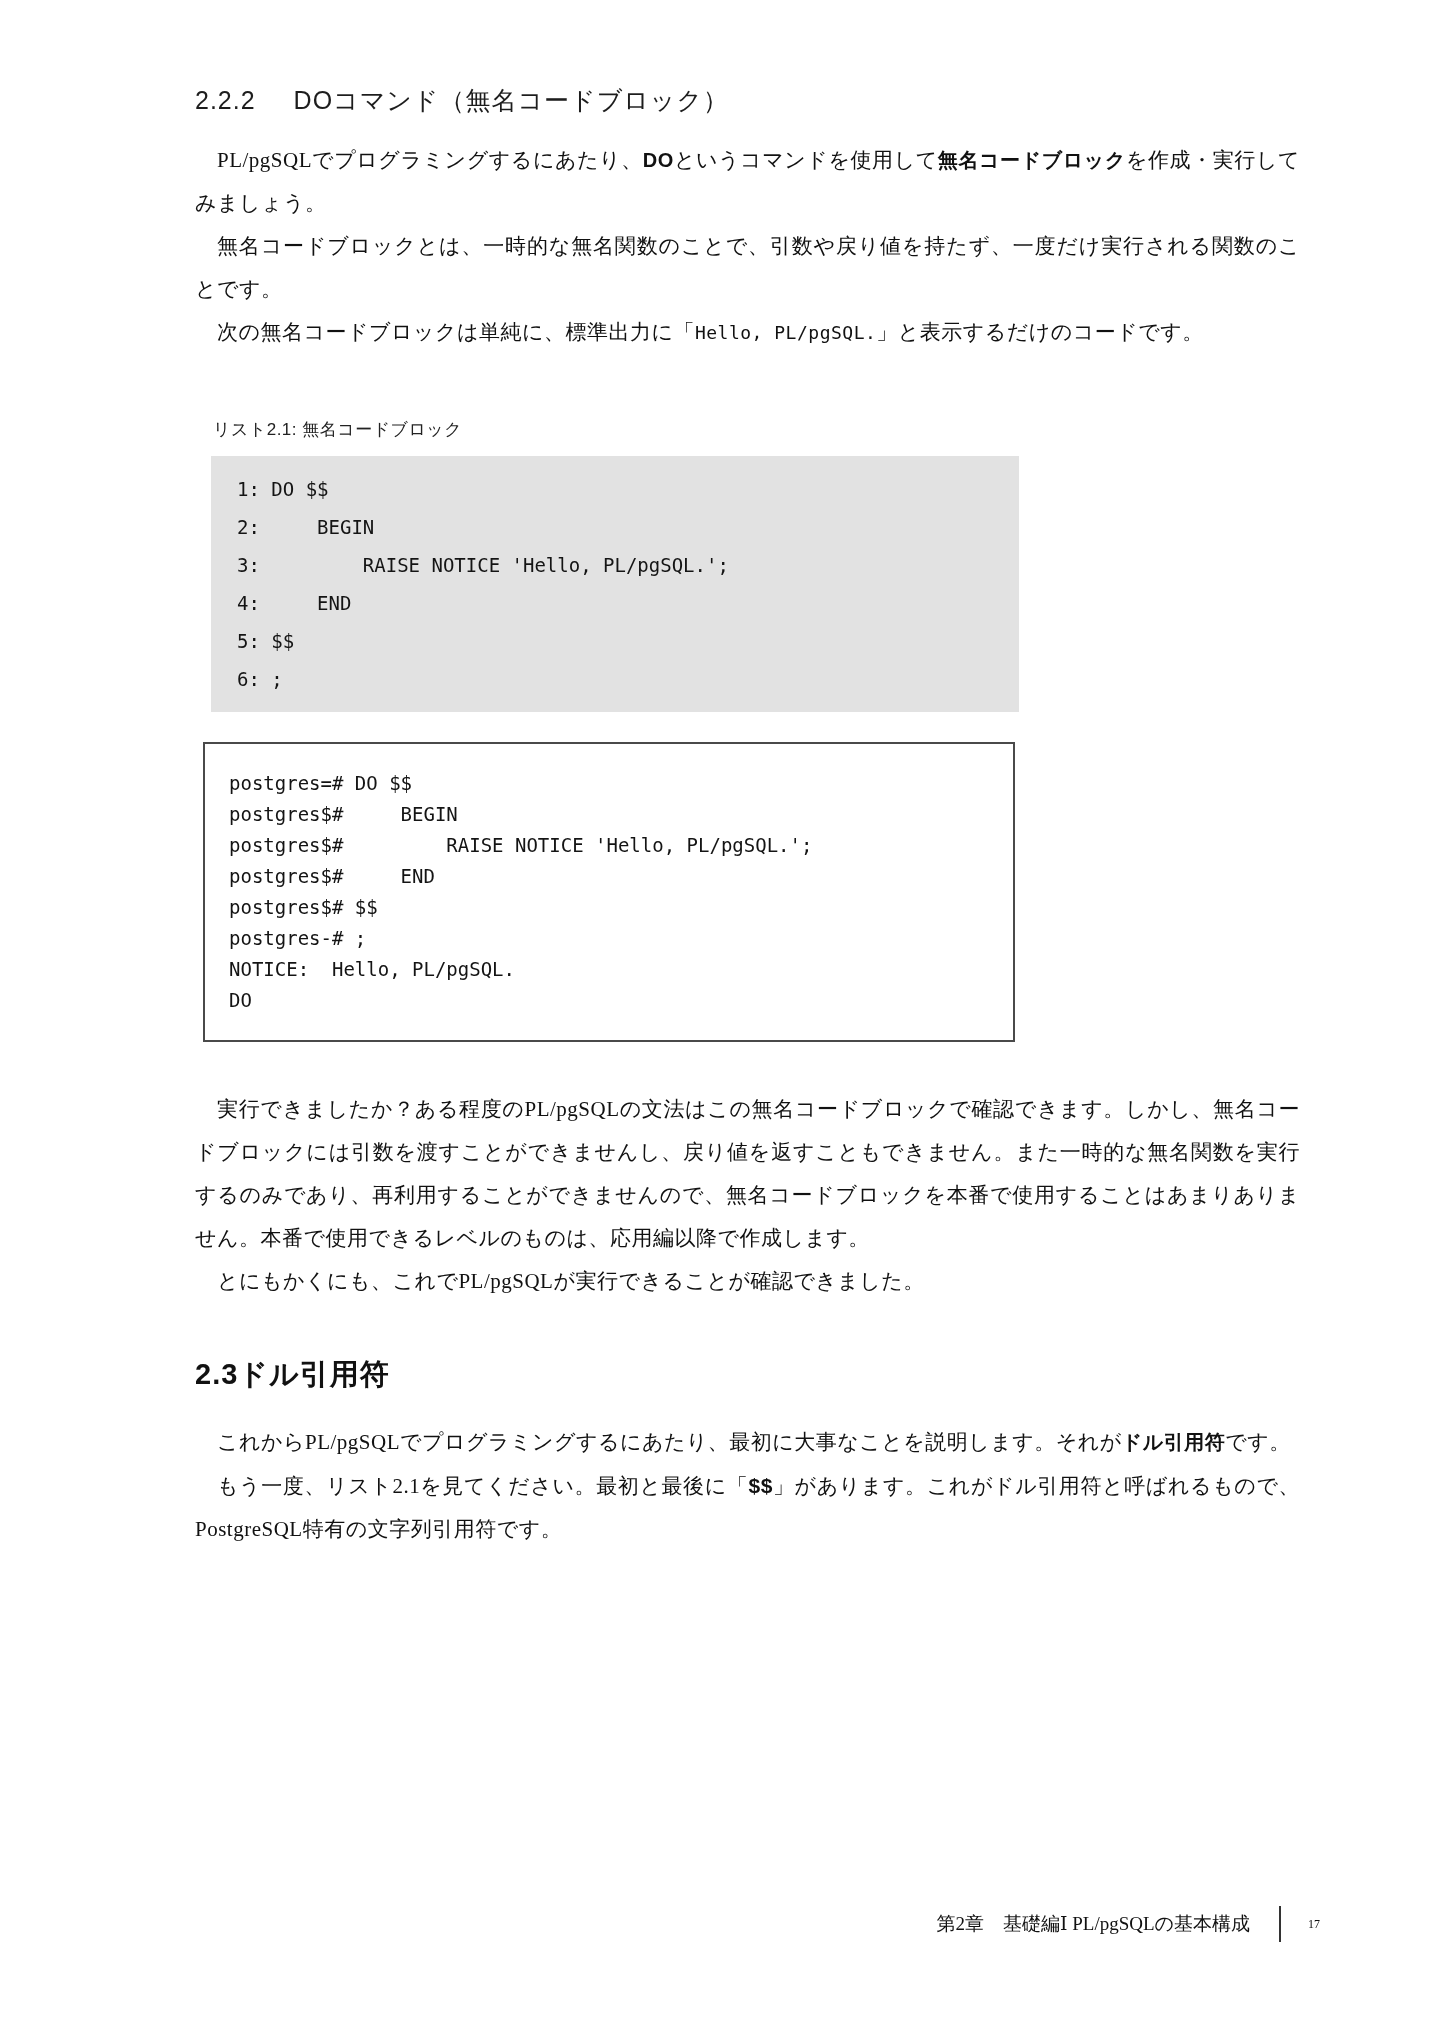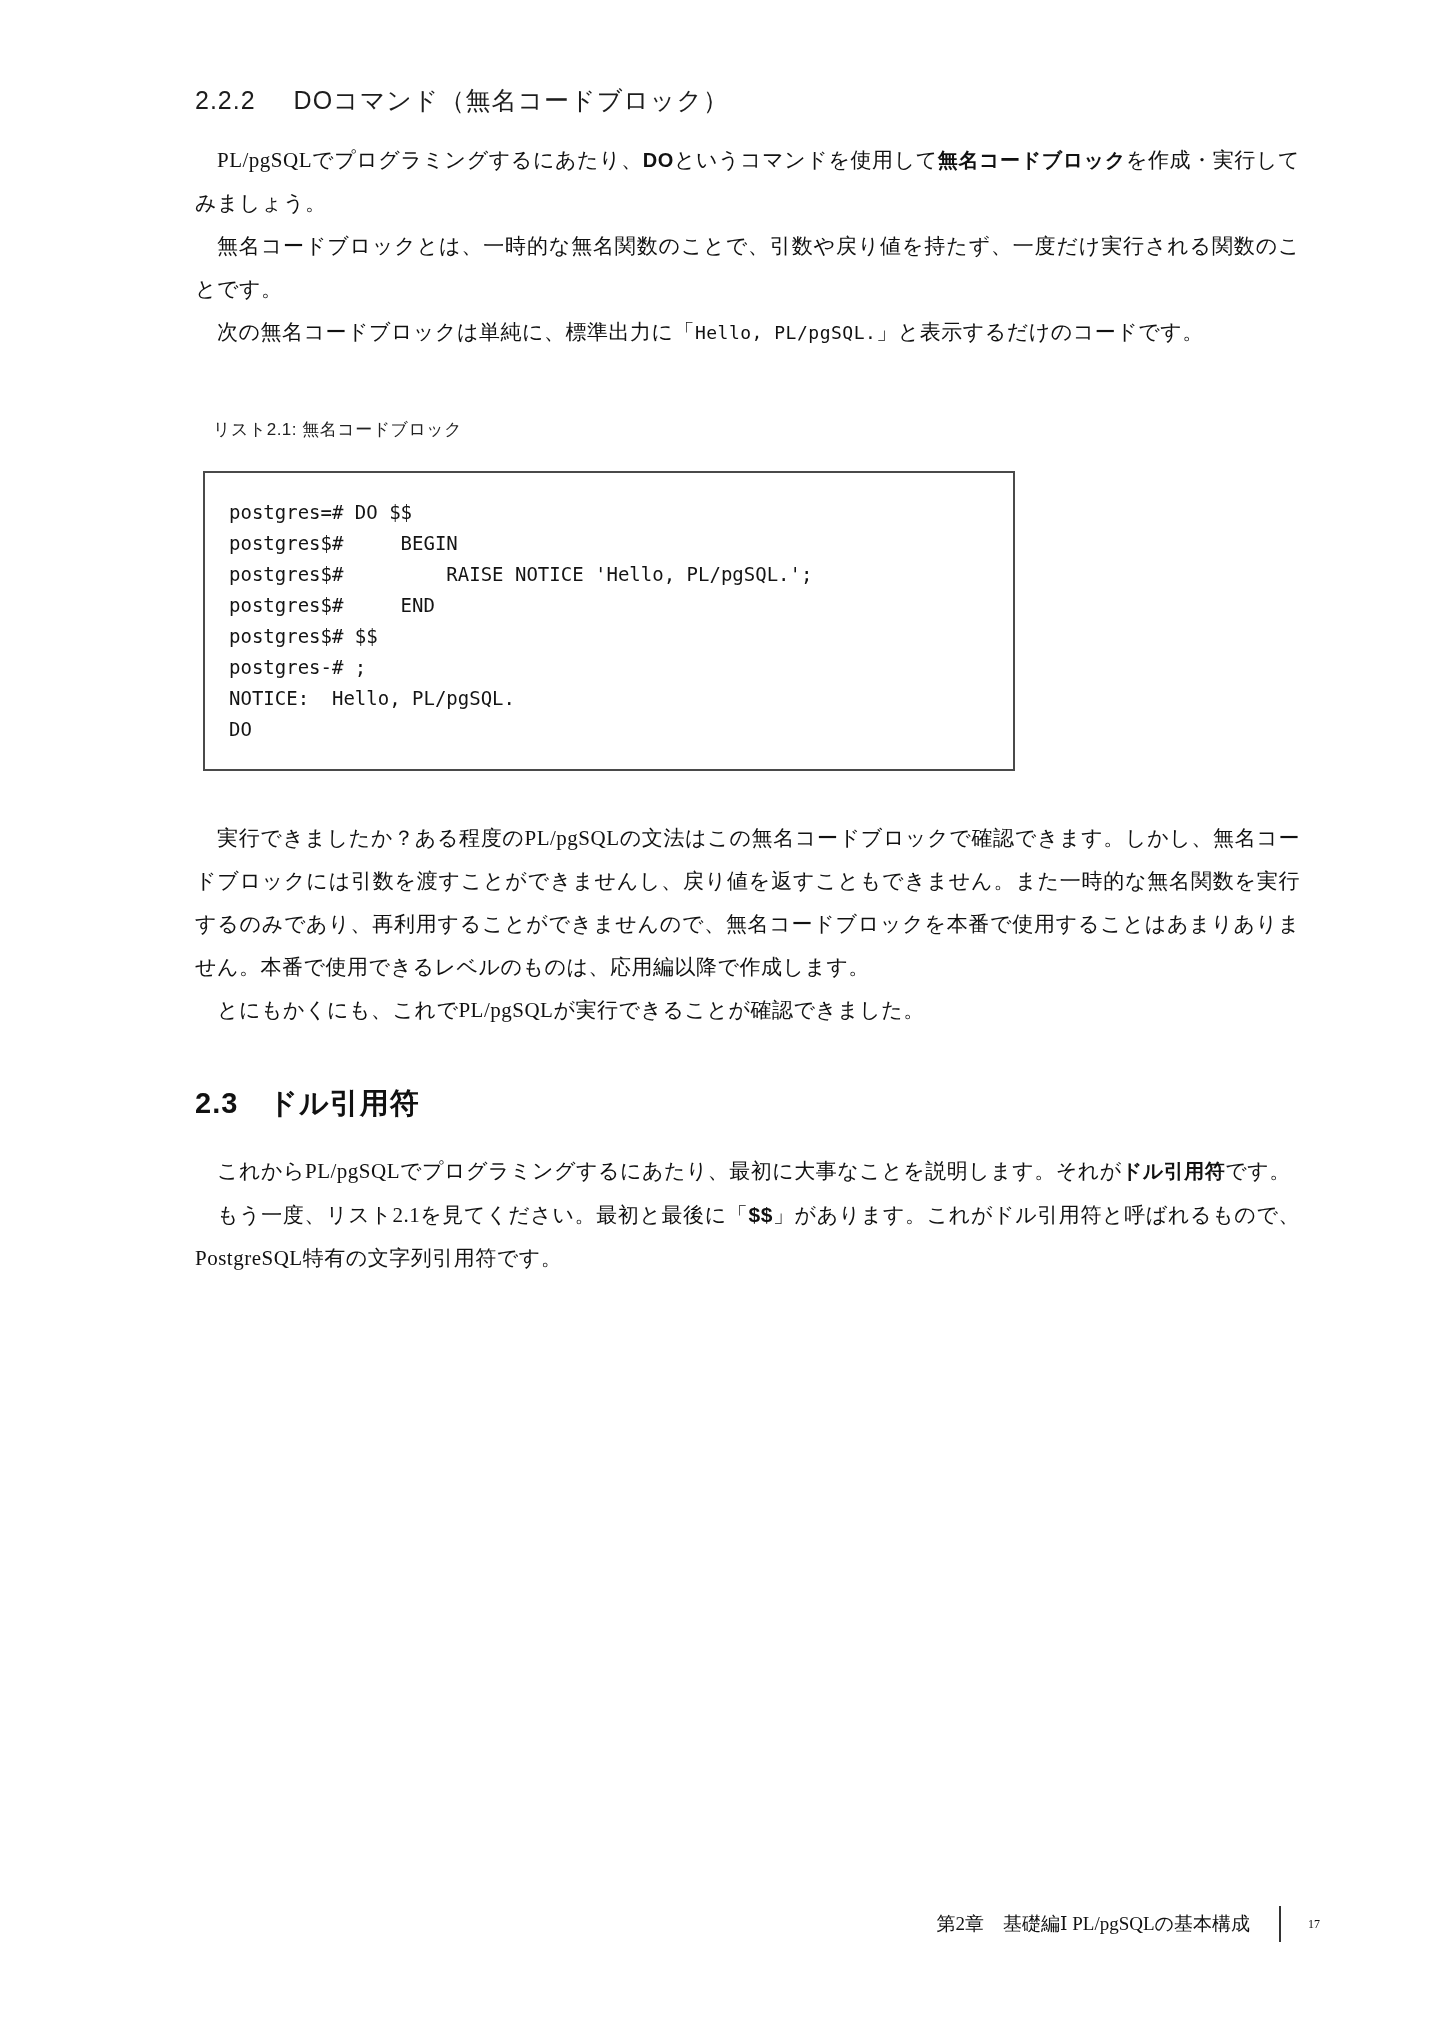--- a/index.html
+++ b/index.html
@@ -25,21 +25,21 @@
   }
   .h222 .h-num { margin-right:38px;text-align:center; }
   .h23 {
     margin:52px 0 0 0;
     font-family:"Liberation Sans","DejaVu Sans",sans-serif;
     font-weight:bold;
     font-size:29px;
     color:#111;
     letter-spacing:1px;
   }
-  .h23 .h-num { margin-right:30px; }
+  .h23 .h-num { }
   
   .body {
     font-size:21px;
     line-height:43px;
     margin:0;
     text-align:justify;
     letter-spacing:0.5px;
   }
   .indent { text-indent:22px; }
   .first-para { margin-top:22px; }
@@ -120,20 +120,28 @@
   </h2>
 
   <p class="body indent first-para"><span>PL/pgSQLでプログラミングするにあたり、</span><span class="cmd-bold">DO</span><span>というコマンドを使用して</span><span class="term-bold">無名コードブロック</span><span>を作成・実行してみましょう。</span></p>
 
   <p class="body indent">無名コードブロックとは、一時的な無名関数のことで、引数や戻り値を持たず、一度だけ実行される関数のことです。</p>
 
   <p class="body indent"><span>次の無名コードブロックは単純に、標準出力に「</span><span class="inline-code">Hello, PL/pgSQL.</span><span>」と表示するだけのコードです。</span></p>
 
   <div class="listing-caption">リスト2.1: 無名コードブロック</div>
 
+  <div class="code-box">
+    <div class="code-line">1: DO $$</div>
+    <div class="code-line">2:     BEGIN</div>
+    <div class="code-line">3:         RAISE NOTICE 'Hello, PL/pgSQL.';</div>
+    <div class="code-line">4:     END</div>
+    <div class="code-line">5: $$</div>
+    <div class="code-line">6: ;</div>
+  </div>
 
 
   <div class="term-box">
     <div class="term-line">postgres=# DO $$</div>
     <div class="term-line">postgres$#     BEGIN</div>
     <div class="term-line">postgres$#         RAISE NOTICE 'Hello, PL/pgSQL.';</div>
     <div class="term-line">postgres$#     END</div>
     <div class="term-line">postgres$# $$</div>
     <div class="term-line">postgres-# ;</div>
     <div class="term-line">NOTICE:  Hello, PL/pgSQL.</div>

